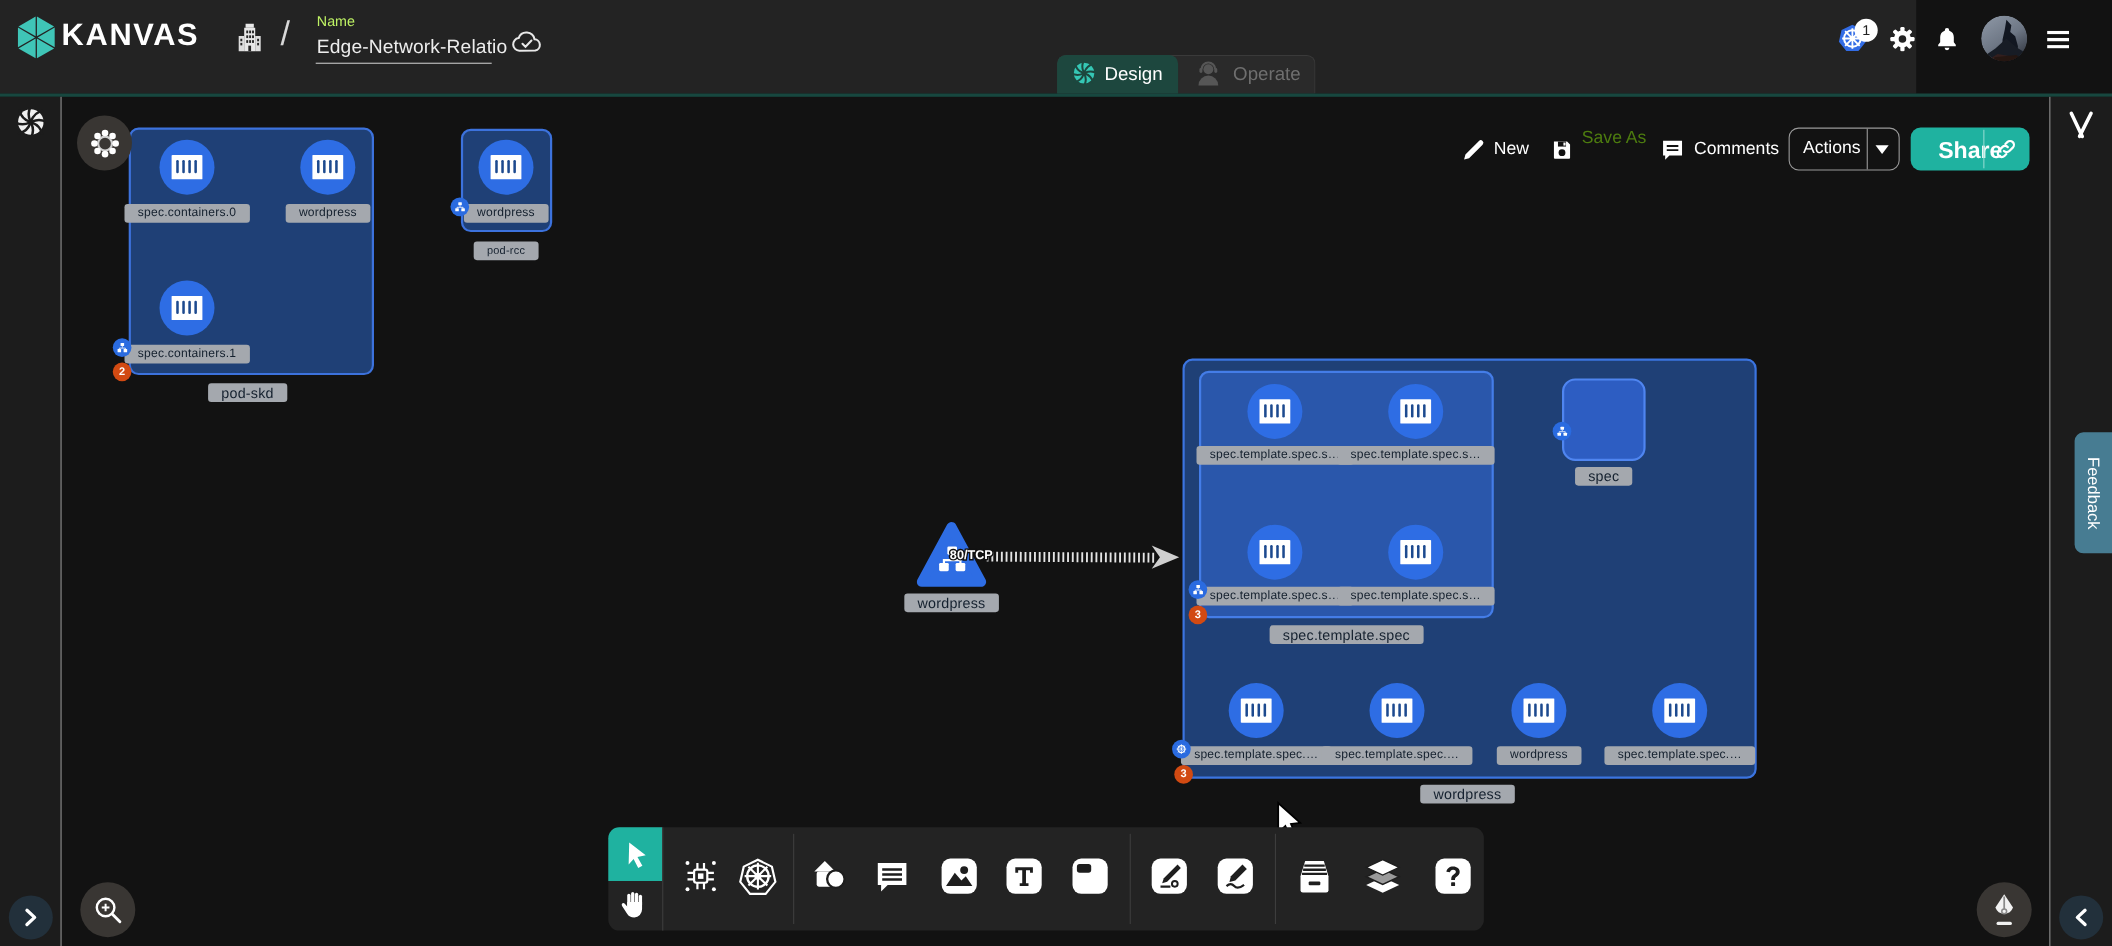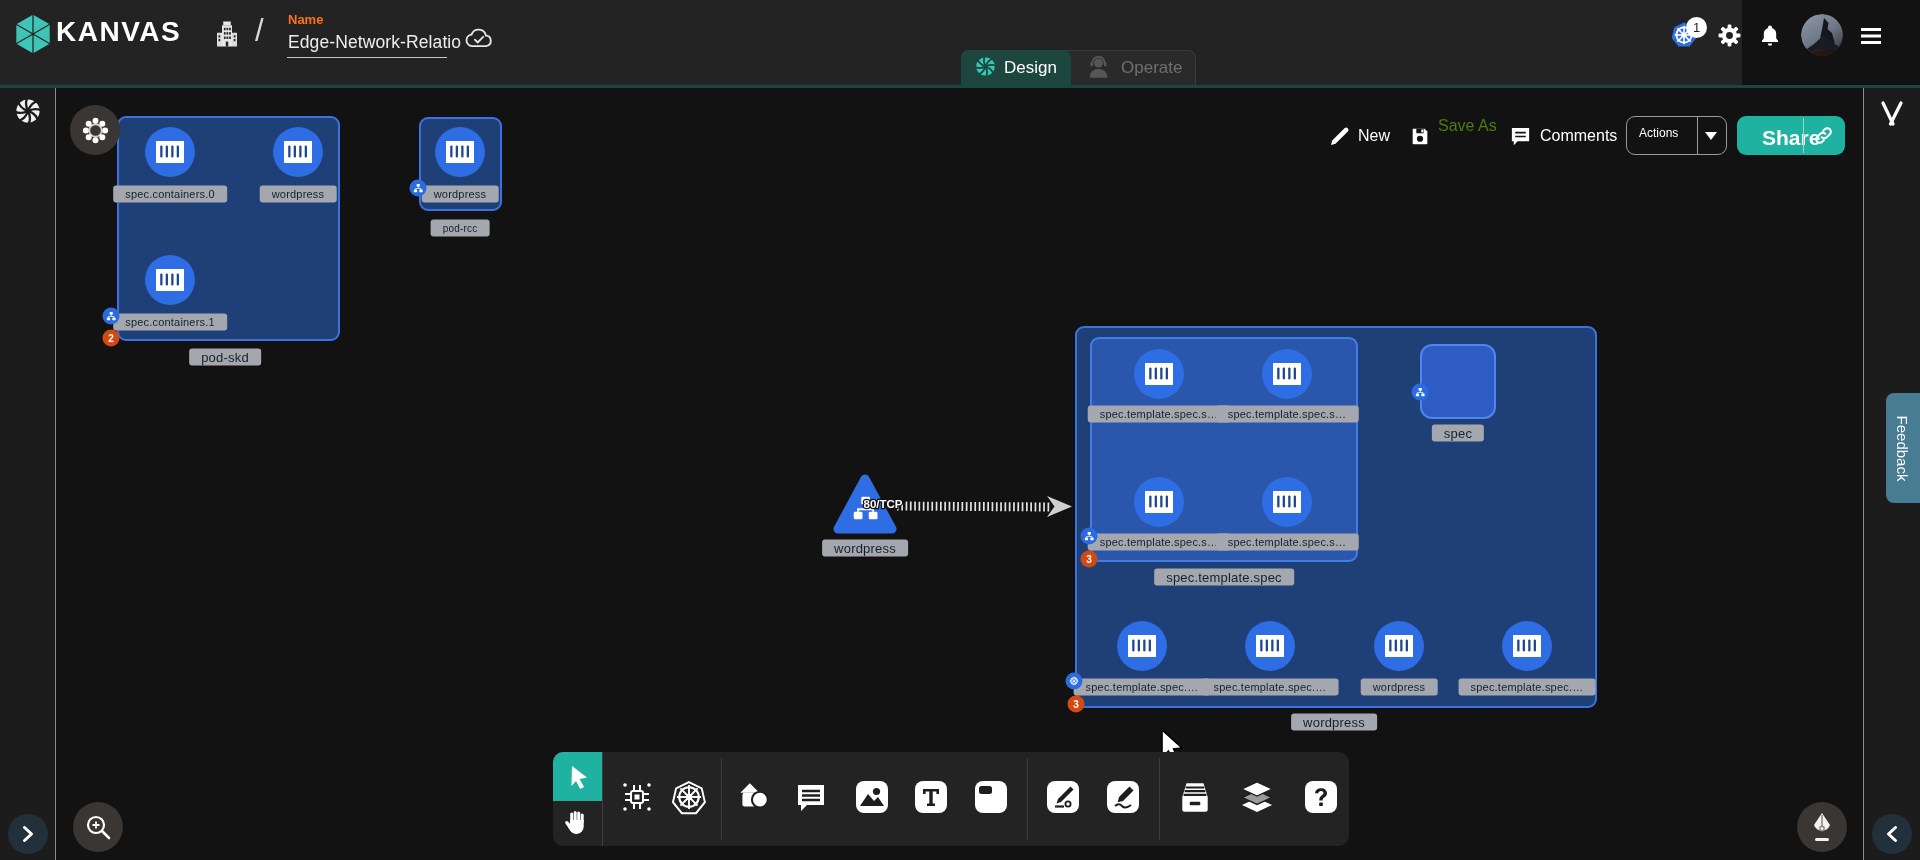--- a/index.html
+++ b/index.html
@@ -40,21 +40,21 @@
           <rect x="11.6" y="14" width="1.4" height="2"></rect>
           <rect x="13.7" y="14" width="1.4" height="2"></rect>
           <rect x="5.2" y="13" width="1.4" height="1.8"></rect>
           <rect x="5.2" y="16" width="1.4" height="1.8"></rect>
           <rect x="17.4" y="13" width="1.4" height="1.8"></rect>
           <rect x="17.4" y="16" width="1.4" height="1.8"></rect>
           <rect x="11" y="18" width="2" height="4"></rect>
         </g>
       </svg></div>
 <div class="abs" style="left:255px;top:13px;font-size:31px;color:#d8d8d8;font-weight:300">/</div>
-<div class="abs" style="left:288px;top:12px;font-size:13px;font-weight:700;color:#f97316">Name</div>
+<div class="abs" style="left:288px;top:12px;font-size:13px;font-weight:400;color:#bef264">Name</div>
 <div class="abs" style="left:288px;top:32px;font-size:17.5px;color:#ededed;letter-spacing:0.1px">Edge-Network-Relatio</div>
 <div class="abs" style="left:287px;top:57px;width:160px;height:1px;background:#c6c6c6"></div>
 <div class="abs" style="left:464px;top:25px"><svg width="30" height="26" viewBox="0 0 26 22">
         <path d="M7 18 a5 5 0 0 1 -0.5 -9.95 A6.5 6.5 0 0 1 19 9 a4.5 4.5 0 0 1 0.6 8.9 z" fill="none" stroke="#e8e8e8" stroke-width="1.6"></path>
         <path d="M9.5 12.5 l2.4 2.4 L16.6 10" fill="none" stroke="#e8e8e8" stroke-width="1.6" stroke-linecap="round"></path>
       </svg></div>
 <div class="abs" style="left:961px;top:50px;width:235px;height:35px;background:#2a2a2a;border-radius:8px 8px 0 0;border:1px solid #3a3a3a;border-bottom:none"></div>
 <div class="abs" style="left:961px;top:50px;width:110px;height:35px;background:#1d473e;border-radius:8px 8px 0 0;display:flex;align-items:center;justify-content:center;gap:8px">
       <span style="margin-top:2px"><svg width="21" height="21" viewBox="-12 -12 24 24">
           <circle r="10.7" fill="#35c7b5"></circle>
@@ -170,21 +170,21 @@
     <circle cx="12" cy="15" r="3.4" fill="#121212"></circle>
   </svg>
 <div class="abs" style="left:1438px;top:117px;font-size:16px;color:#4d7c0f">Save As</div>
 <svg class="abs" style="left:1509px;top:125px" width="23" height="23" viewBox="0 0 24 24">
     <path d="M3 3 h18 v14 h-12 l-4 4 v-4 h-2 z" fill="#fff"></path>
     <g stroke="#121212" stroke-width="1.8">
       <path d="M6.5 8 h11 M6.5 12 h11"></path>
     </g>
   </svg>
 <div class="abs" style="left:1540px;top:127px;font-size:16px;color:#fff">Comments</div>
-<div class="abs" style="left:1626px;top:116px;width:101px;height:39px;border:1px solid #9a9a9a;border-radius:9px;color:#fff;font-size:12px">
+<div class="abs" style="left:1626px;top:116px;width:101px;height:39px;border:1px solid #9a9a9a;border-radius:9px;color:#fff;font-size:16px">
     <span style="position:absolute;left:12px;top:9px">Actions</span>
     <span style="position:absolute;left:70px;top:0;width:1px;height:37px;background:#9a9a9a"></span>
     <svg style="position:absolute;left:77px;top:14px" width="14" height="10" viewBox="0 0 14 10">
       <path d="M1 1 L7 9 L13 1 Z" fill="#fff"></path>
     </svg>
   </div>
 <div class="abs" style="left:1737px;top:116px;width:108px;height:39px;background:#1fb2a0;border-radius:9px">
     <span style="position:absolute;left:25px;top:10px;color:#fff;font-size:21px;font-weight:700">Share</span>
     <span style="position:absolute;left:66px;top:2px;width:1px;height:35px;background:#8fd9cf"></span>
     <svg style="position:absolute;left:76px;top:9px" width="21" height="21" viewBox="0 0 24 24" fill="none" stroke="#fff" stroke-width="2.3" stroke-linecap="round">

